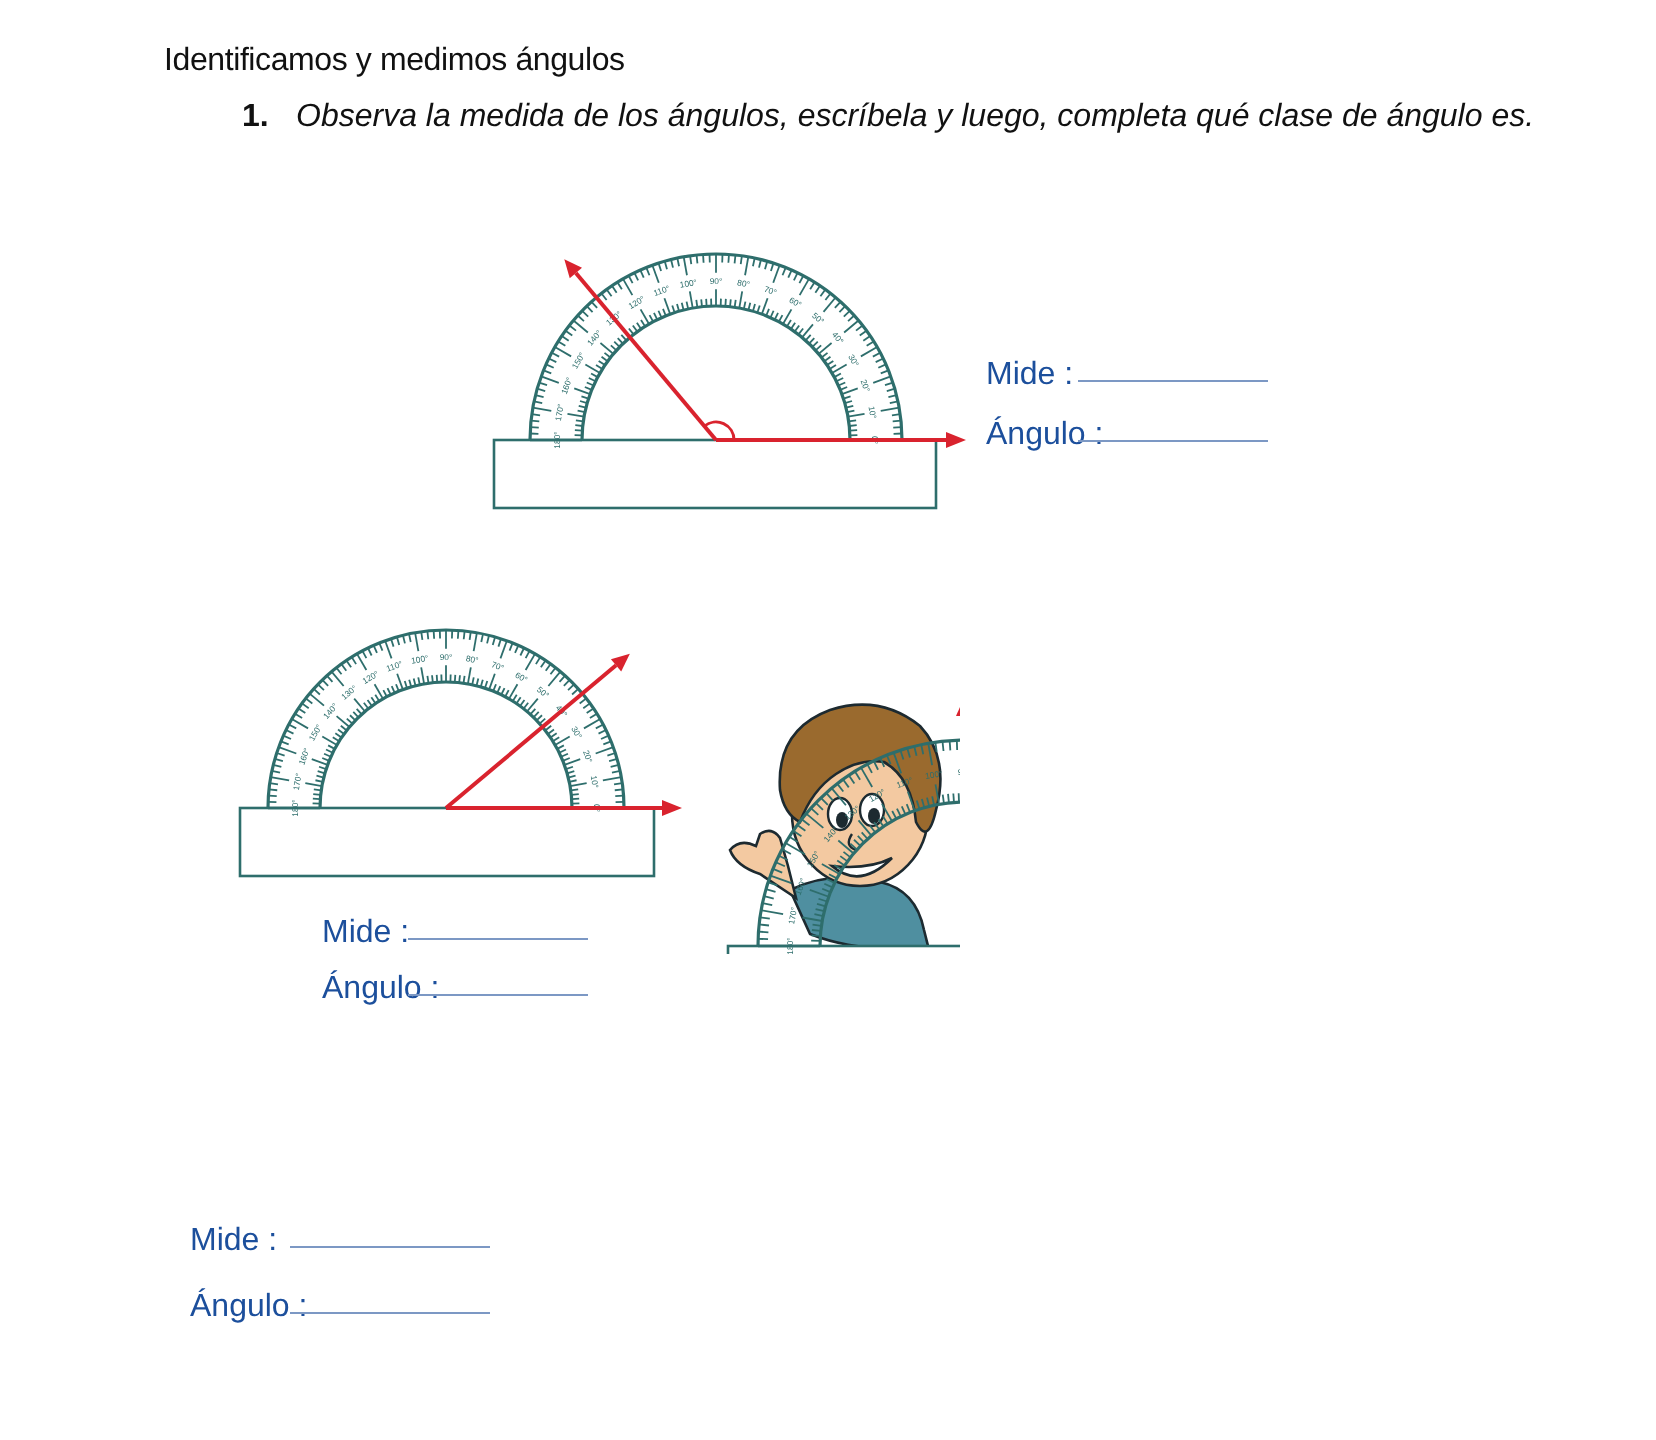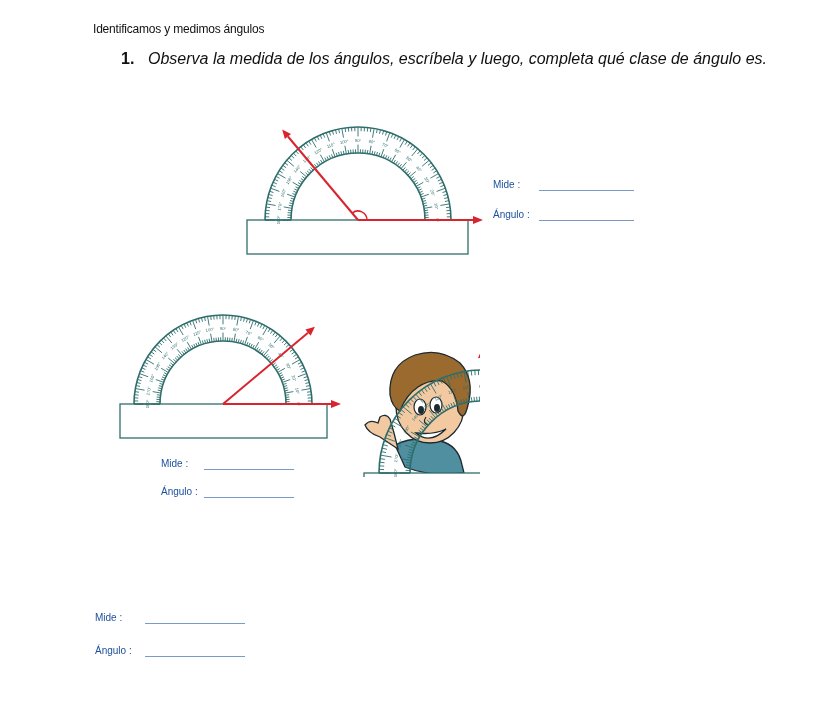--- a/index.html
+++ b/index.html
@@ -1,22 +1,22 @@
 <!DOCTYPE html>
 <html><head>
 <meta charset="utf-8">
 <style>
   html,body{margin:0;padding:0;background:#fff;}
   body{width:828px;height:720px;position:relative;overflow:hidden;font-family:"Liberation Sans",sans-serif;color:#111;}
-  .title{position:absolute;left:93px;top:22px;font-size:12px;letter-spacing:-0.2px;}
+  .title{position:absolute;left:82px;top:22px;font-size:16px;letter-spacing:-0.2px;}
   .q{position:absolute;left:121px;top:47px;width:672px;font-size:16px;line-height:24px;text-align:justify;}
   .q .num{font-weight:bold;position:absolute;left:0;top:0;}
   .q .txt{display:block;padding-left:27px;font-style:italic;}
   .fig{position:absolute;}
-  .lbl{position:absolute;font-size:10px;color:#1c4f9c;}
+  .lbl{position:absolute;font-size:16px;color:#1c4f9c;}
   .line{position:absolute;height:0;border-bottom:1px solid #7c98c4;}
   svg text{font-family:"Liberation Sans",sans-serif;}
 </style>
 </head>
 <body>
 
 <div class="title">Identificamos y medimos ángulos</div>
 <div class="q">
   <span class="num">1.</span>
   <span class="txt">Observa la medida de los ángulos, escríbela y luego, completa qué clase de ángulo es.</span>

